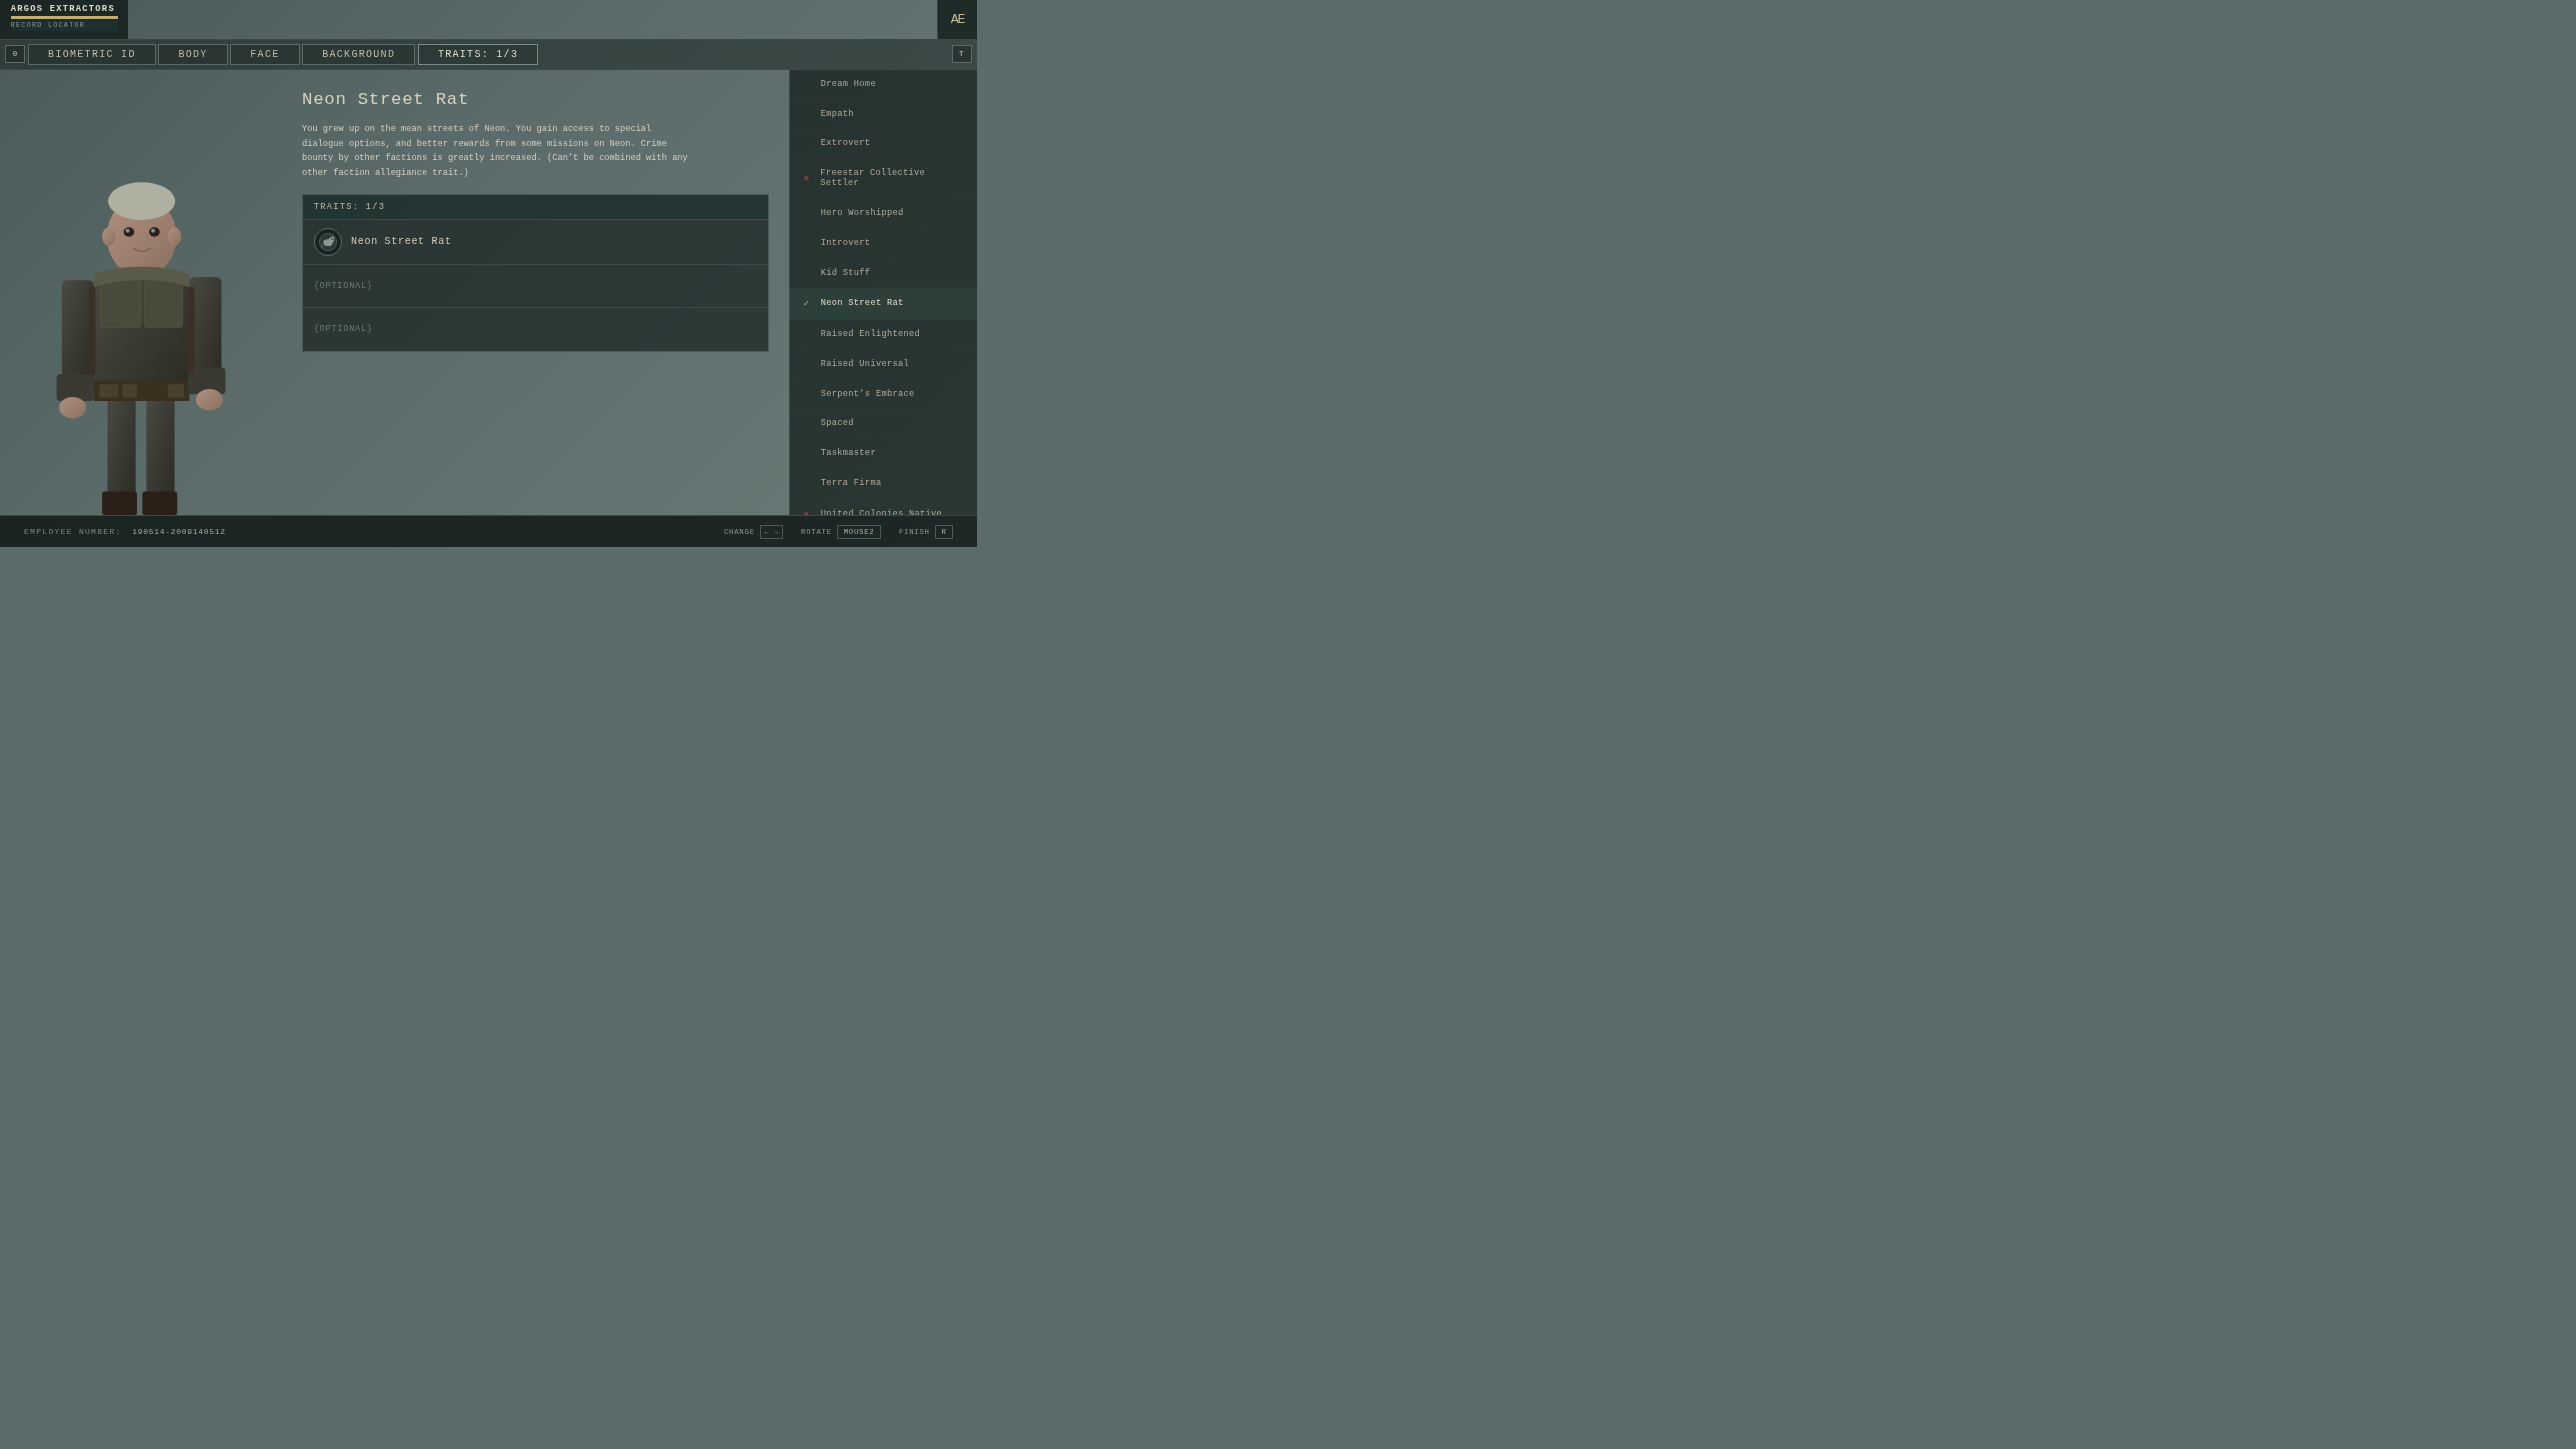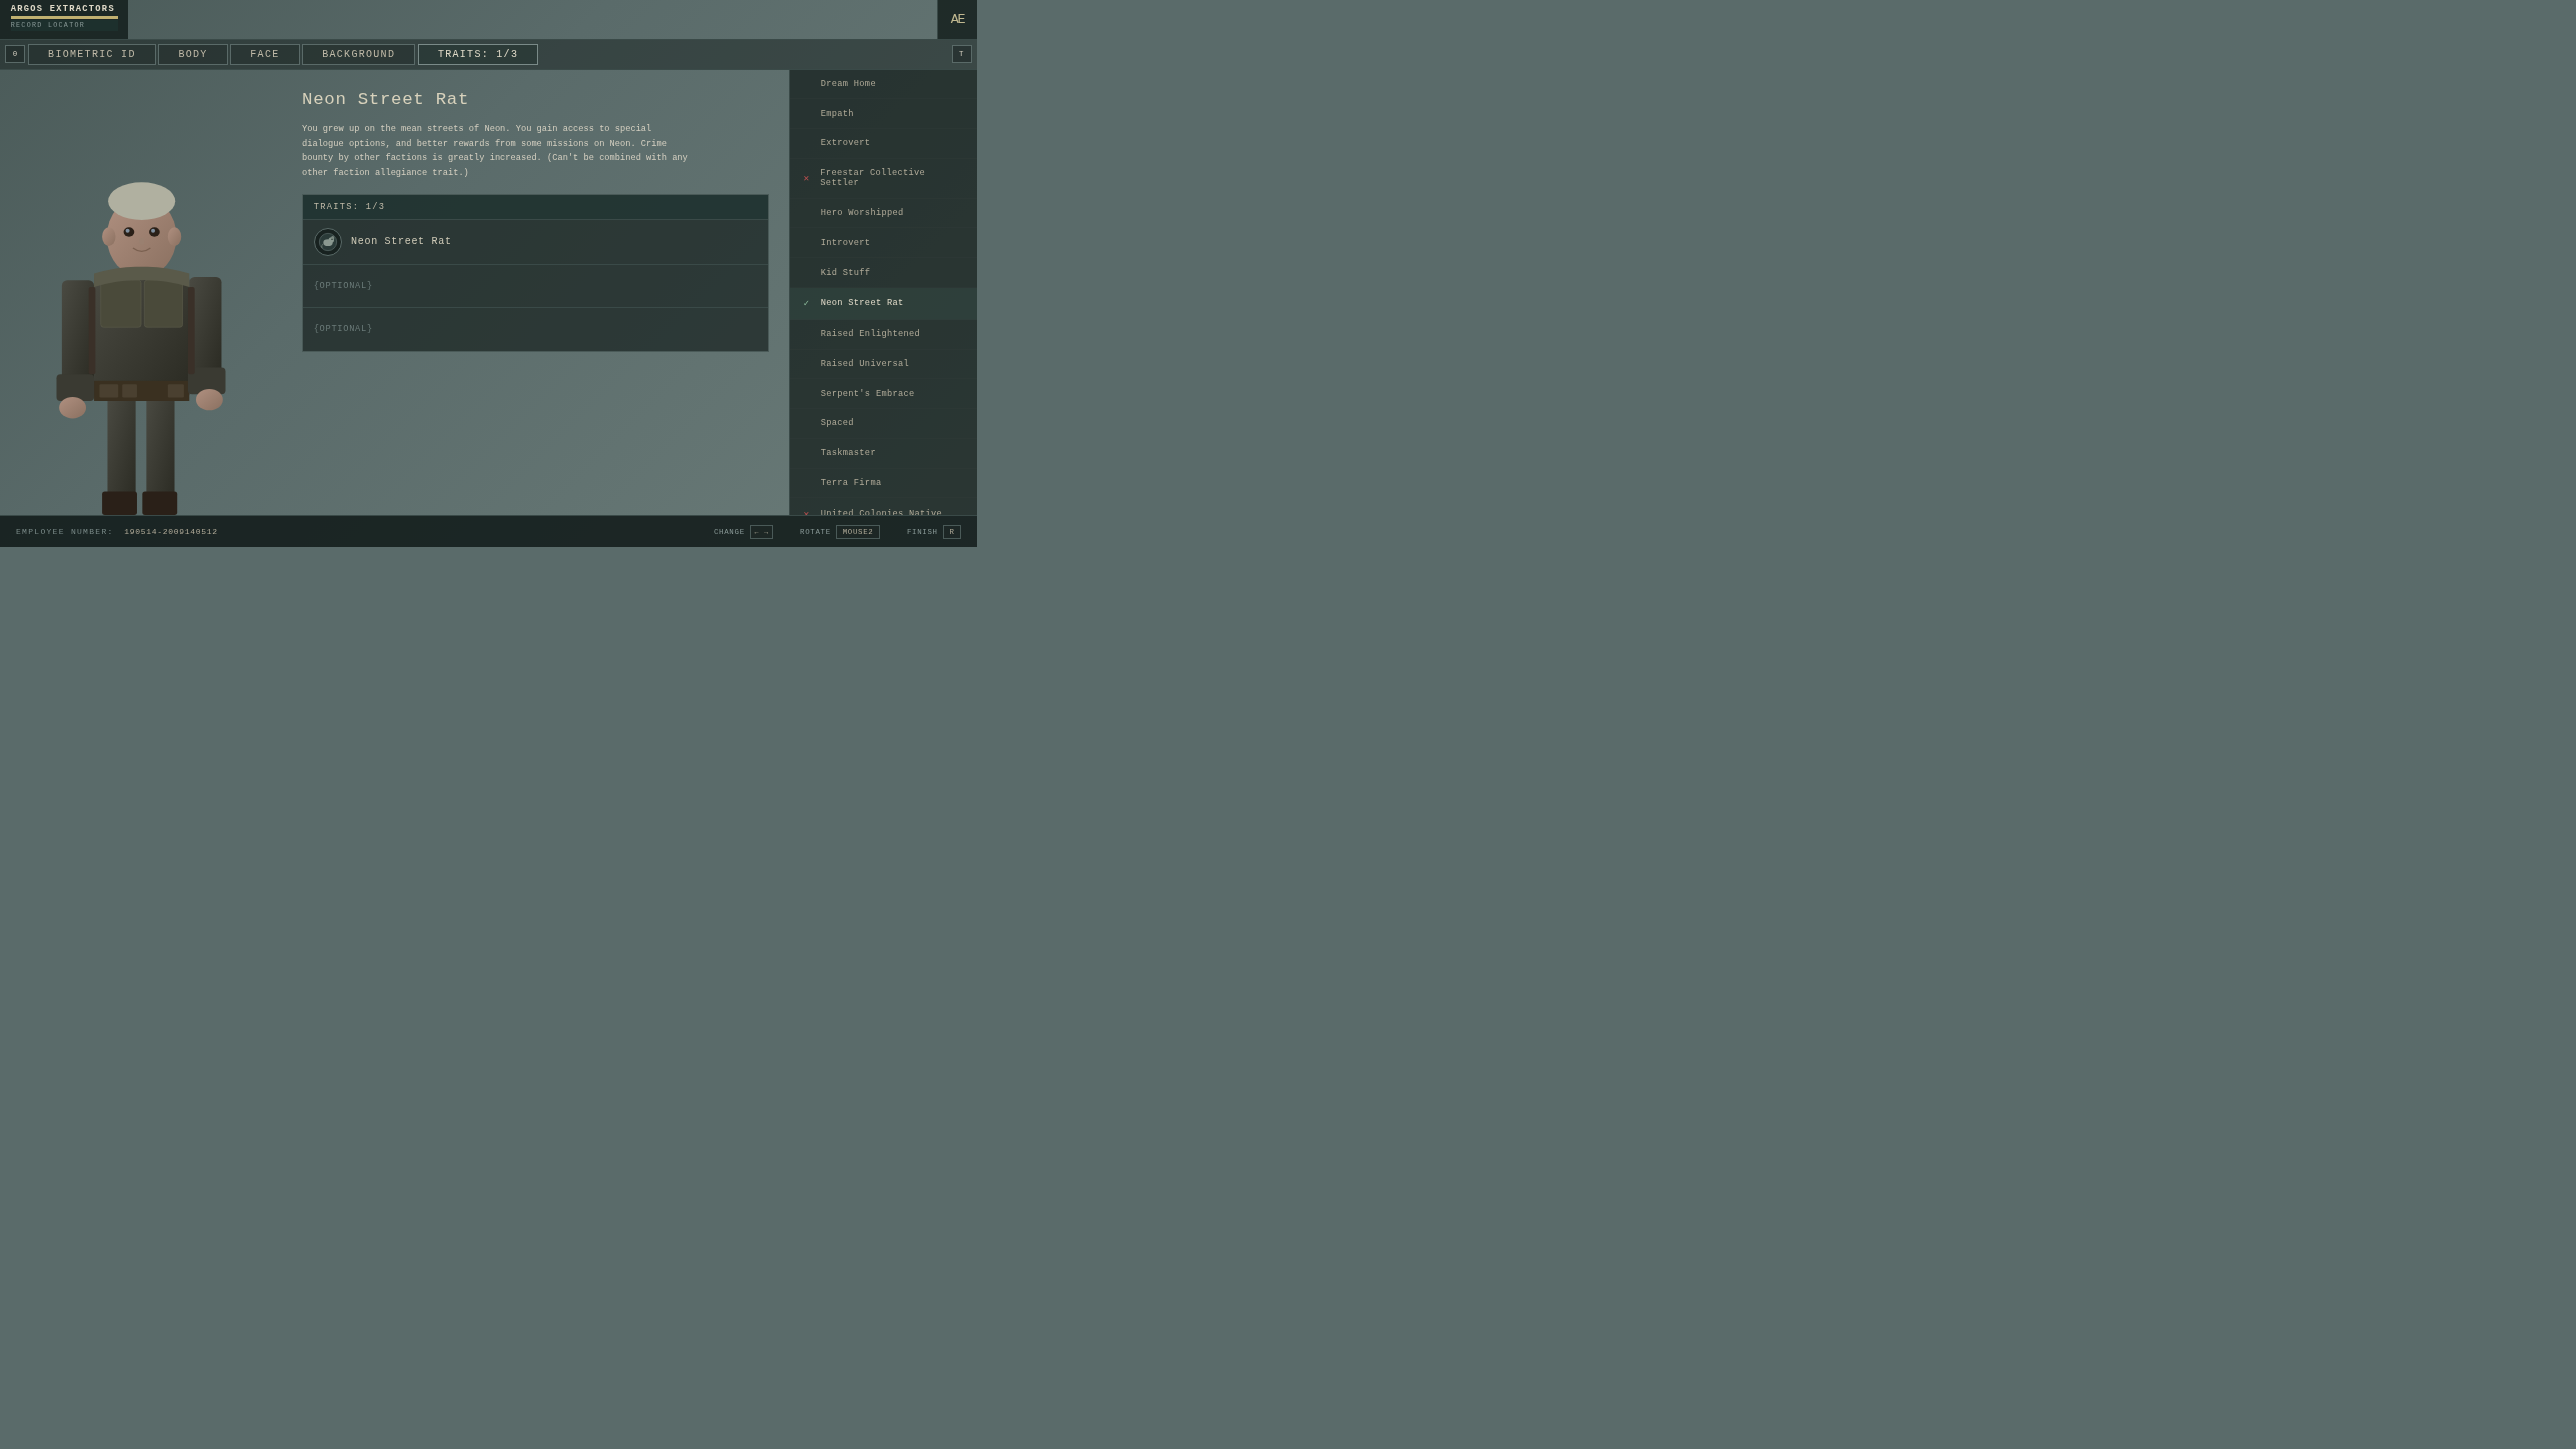--- a/index.html
+++ b/index.html
@@ -276,42 +276,42 @@
 
     
     .footer {
       position: relative;
       z-index: 10;
       height: 32px;
       background: rgba(15, 25, 23, 0.85);
       border-top: 0.7px solid #3a4a48;
       display: flex;
       align-items: center;
-      padding: 0 16px;
+      padding: 0 24px;
       font-size: 8px;
       color: #7a8a88;
       letter-spacing: 0.7px;
     }
 
     .footer-label {
       text-transform: uppercase;
       letter-spacing: 1.3px;
       margin-right: 10.7px;
     }
 
     .footer-value {
       color: #b0aa98;
       letter-spacing: 0.7px;
     }
 
     .footer-controls {
       margin-left: auto;
       display: flex;
       align-items: center;
-      gap: 27px;
+      gap: 18px;
     }
 
     .footer-control {
       display: flex;
       align-items: center;
       gap: 5.4px;
       font-size: 7.4px;
       letter-spacing: 0.7px;
       text-transform: uppercase;
       color: #8a9a98;

